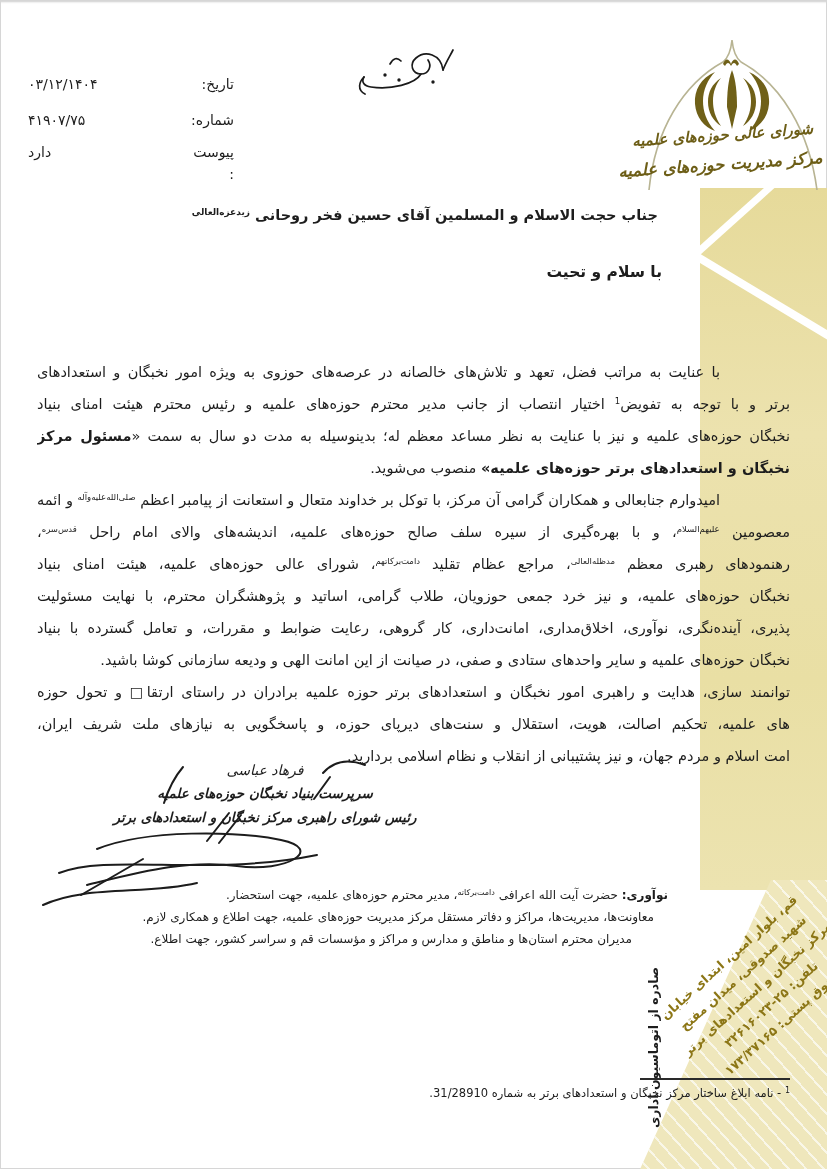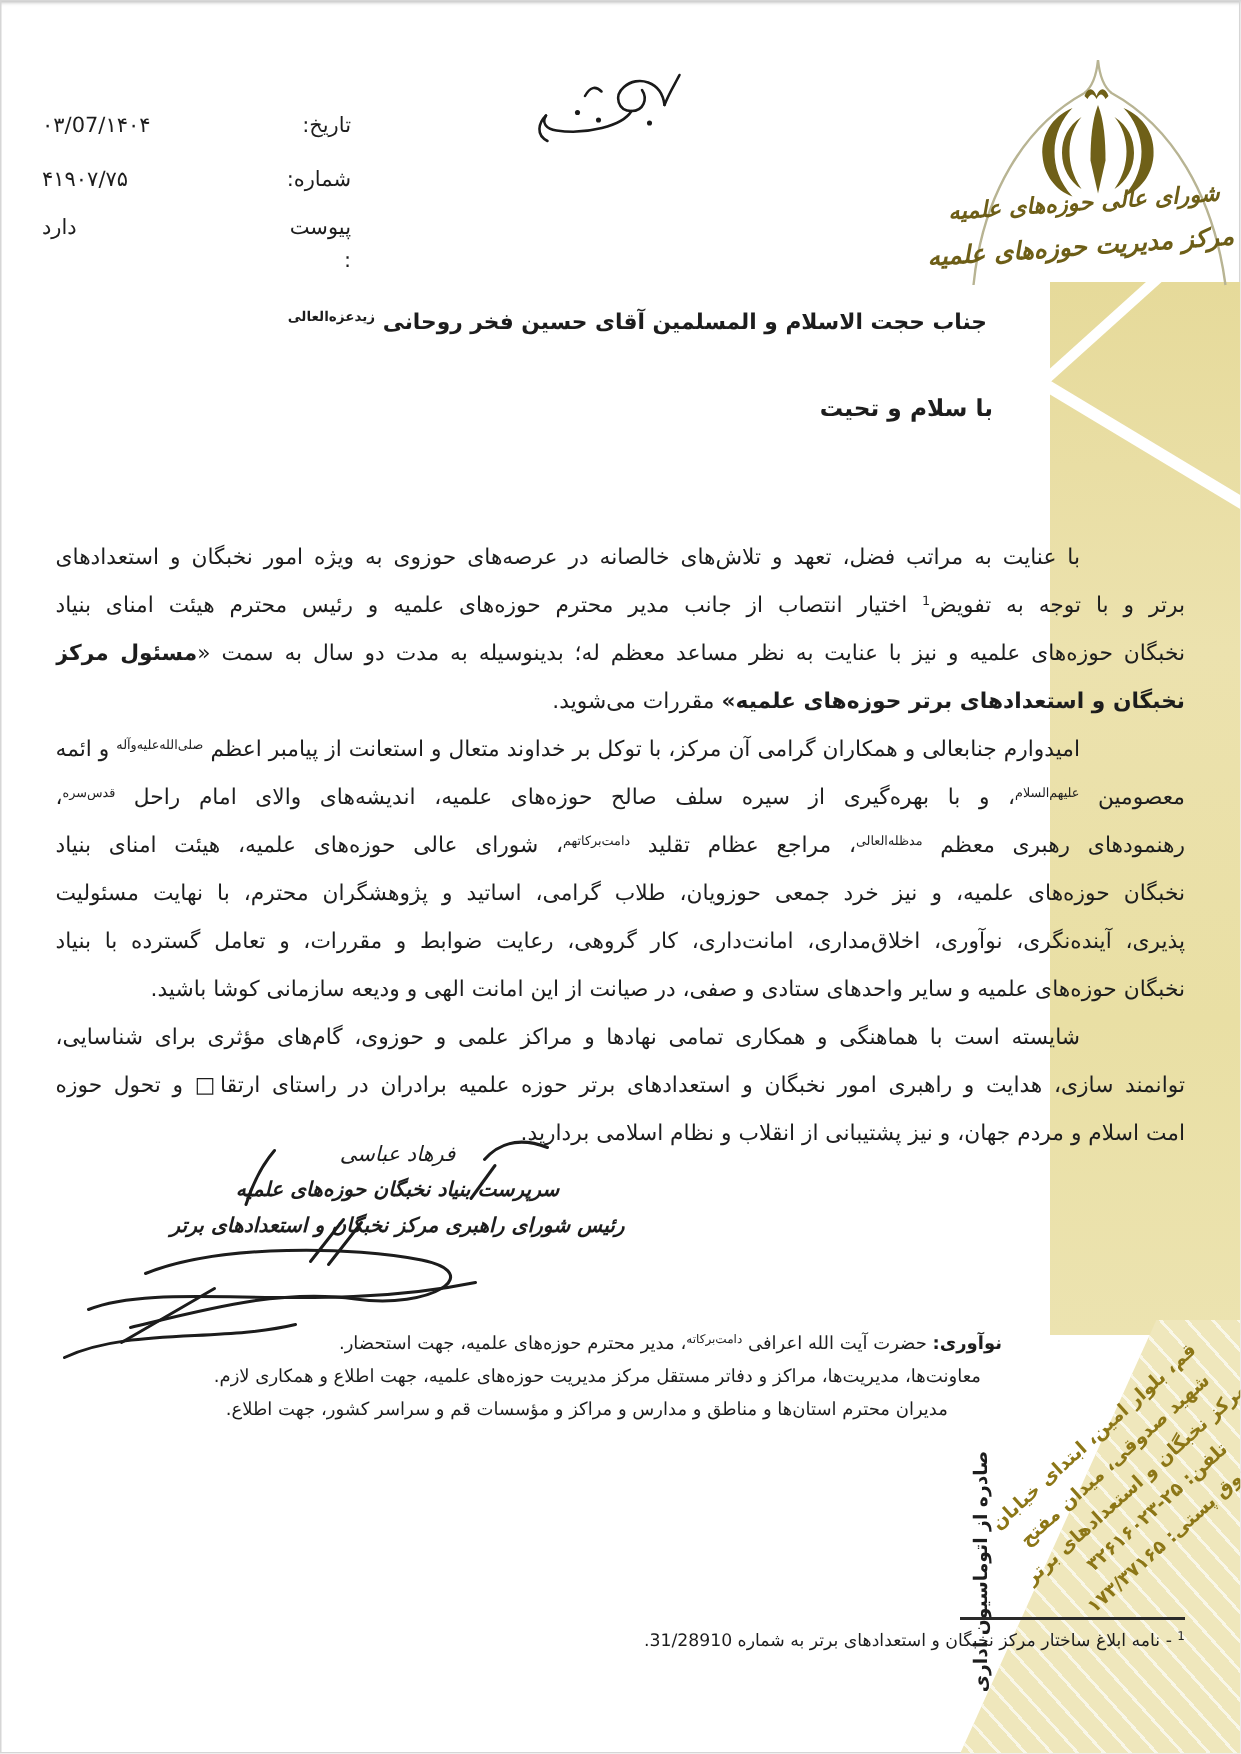--- a/index.html
+++ b/index.html
@@ -107,21 +107,21 @@
     <g fill="#1a1a1a">
       <circle cx="50" cy="31" r="1.7"></circle>
         <circle cx="64" cy="36" r="1.7"></circle>
         <circle cx="98" cy="38" r="1.7"></circle>
     </g>
   </svg>
 
   <div class="meta">
     <div class="meta-row r1">
       <span>تاریخ:</span>
-      <span class="value" dir="ltr">۰۳/07/۱۴۰۴</span>
+      <span class="value" dir="ltr">۰۳/۱۲/۱۴۰۴</span>
     </div>
     <div class="meta-row r2">
       <span>شماره:</span>
       <span class="value" dir="ltr">۴۱۹۰۷/۷۵</span>
     </div>
     <div class="meta-row r3">
       <span>پیوست</span>
       <span>دارد</span>
     </div>
     <span class="colon">:</span>
@@ -131,29 +131,29 @@
     <span>جناب حجت الاسلام و المسلمین آقای حسین فخر روحانی</span>
     <span class="hon">زیدعزه‌العالی</span>
   </div>
 
   <div class="salutation">با سلام و تحیت</div>
 
   <div class="body" id="body-lines">
       <div class="line indent"><span>با عنایت به مراتب فضل، تعهد و تلاش‌های خالصانه در عرصه‌های حوزوی به ویژه امور نخبگان و استعدادهای</span></div>
       <div class="line"><span>برتر و با توجه به تفویض</span><span class="sup">1</span><span> اختیار انتصاب از جانب مدیر محترم حوزه‌های علمیه و رئیس محترم هیئت امنای بنیاد</span></div>
       <div class="line"><span>نخبگان حوزه‌های علمیه و نیز با عنایت به نظر مساعد معظم له؛ بدینوسیله به مدت دو سال به سمت «</span><span class="b">مسئول مرکز</span></div>
-      <div class="line last"><span class="b">نخبگان و استعدادهای برتر حوزه‌های علمیه»</span><span> مقررات می‌شوید.</span></div>
+      <div class="line last"><span class="b">نخبگان و استعدادهای برتر حوزه‌های علمیه»</span><span> منصوب می‌شوید.</span></div>
       <div class="line indent"><span>امیدوارم جنابعالی و همکاران گرامی آن مرکز، با توکل بر خداوند متعال و استعانت از پیامبر اعظم </span><span class="sup">صلی‌الله‌علیه‌وآله</span><span> و ائمه</span></div>
       <div class="line"><span>معصومین </span><span class="sup">علیهم‌السلام</span><span>، و با بهره‌گیری از سیره سلف صالح حوزه‌های علمیه، اندیشه‌های والای امام راحل </span><span class="sup">قدس‌سره</span><span>،</span></div>
       <div class="line"><span>رهنمودهای رهبری معظم </span><span class="sup">مدظله‌العالی</span><span>، مراجع عظام تقلید </span><span class="sup">دامت‌برکاتهم</span><span>، شورای عالی حوزه‌های علمیه، هیئت امنای بنیاد</span></div>
       <div class="line"><span>نخبگان حوزه‌های علمیه، و نیز خرد جمعی حوزویان، طلاب گرامی، اساتید و پژوهشگران محترم، با نهایت مسئولیت</span></div>
       <div class="line"><span>پذیری، آینده‌نگری، نوآوری، اخلاق‌مداری، امانت‌داری، کار گروهی، رعایت ضوابط و مقررات، و تعامل گسترده با بنیاد</span></div>
       <div class="line last"><span>نخبگان حوزه‌های علمیه و سایر واحدهای ستادی و صفی، در صیانت از این امانت الهی و ودیعه سازمانی کوشا باشید.</span></div>
-      <div class="line indent"><span>شایسته است با هماهنگی و همکاری تمامی نهادها و مراکز علمی و حوزوی، گام‌های مؤثری برای شناسایی،</span></div>
       <div class="line"><span>توانمند سازی، هدایت و راهبری امور نخبگان و استعدادهای برتر حوزه علمیه برادران در راستای ارتقا□ و تحول حوزه</span></div>
+      <div class="line"><span>های علمیه، تحکیم اصالت، هویت، استقلال و سنت‌های دیرپای حوزه، و پاسخگویی به نیازهای ملت شریف ایران،</span></div>
       <div class="line last"><span>امت اسلام و مردم جهان، و نیز پشتیبانی از انقلاب و نظام اسلامی بردارید.</span></div>
     </div>
 
   <div class="sig">
     <div class="name">فرهاد عباسی</div>
     <div class="t1">سرپرست بنیاد نخبگان حوزه‌های علمیه</div>
     <div class="t2">رئیس شورای راهبری مرکز نخبگان و استعدادهای برتر</div>
   </div>
   <svg class="scrawl" width="380" height="170" viewBox="0 0 380 170">
     <g fill="none" stroke="#1c1c1c" stroke-width="2" stroke-linecap="round">

